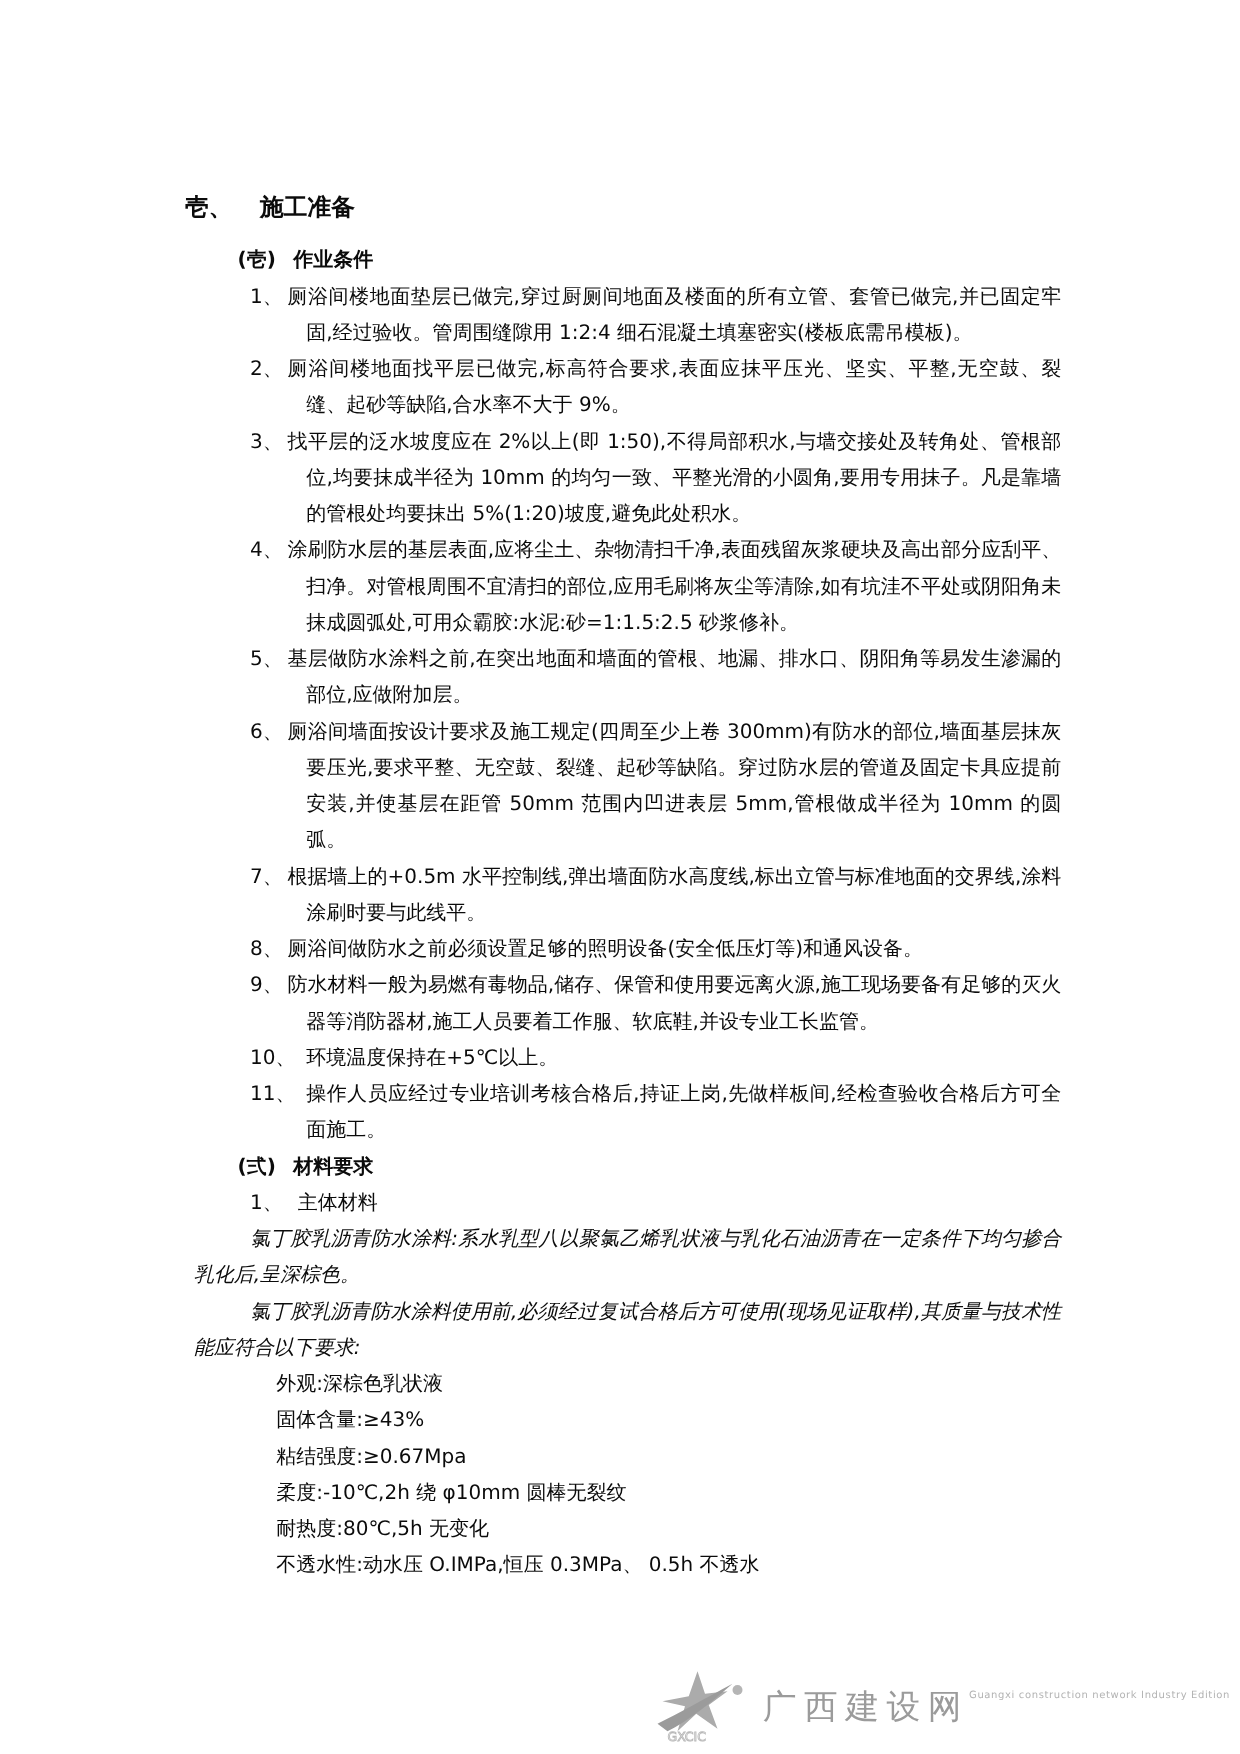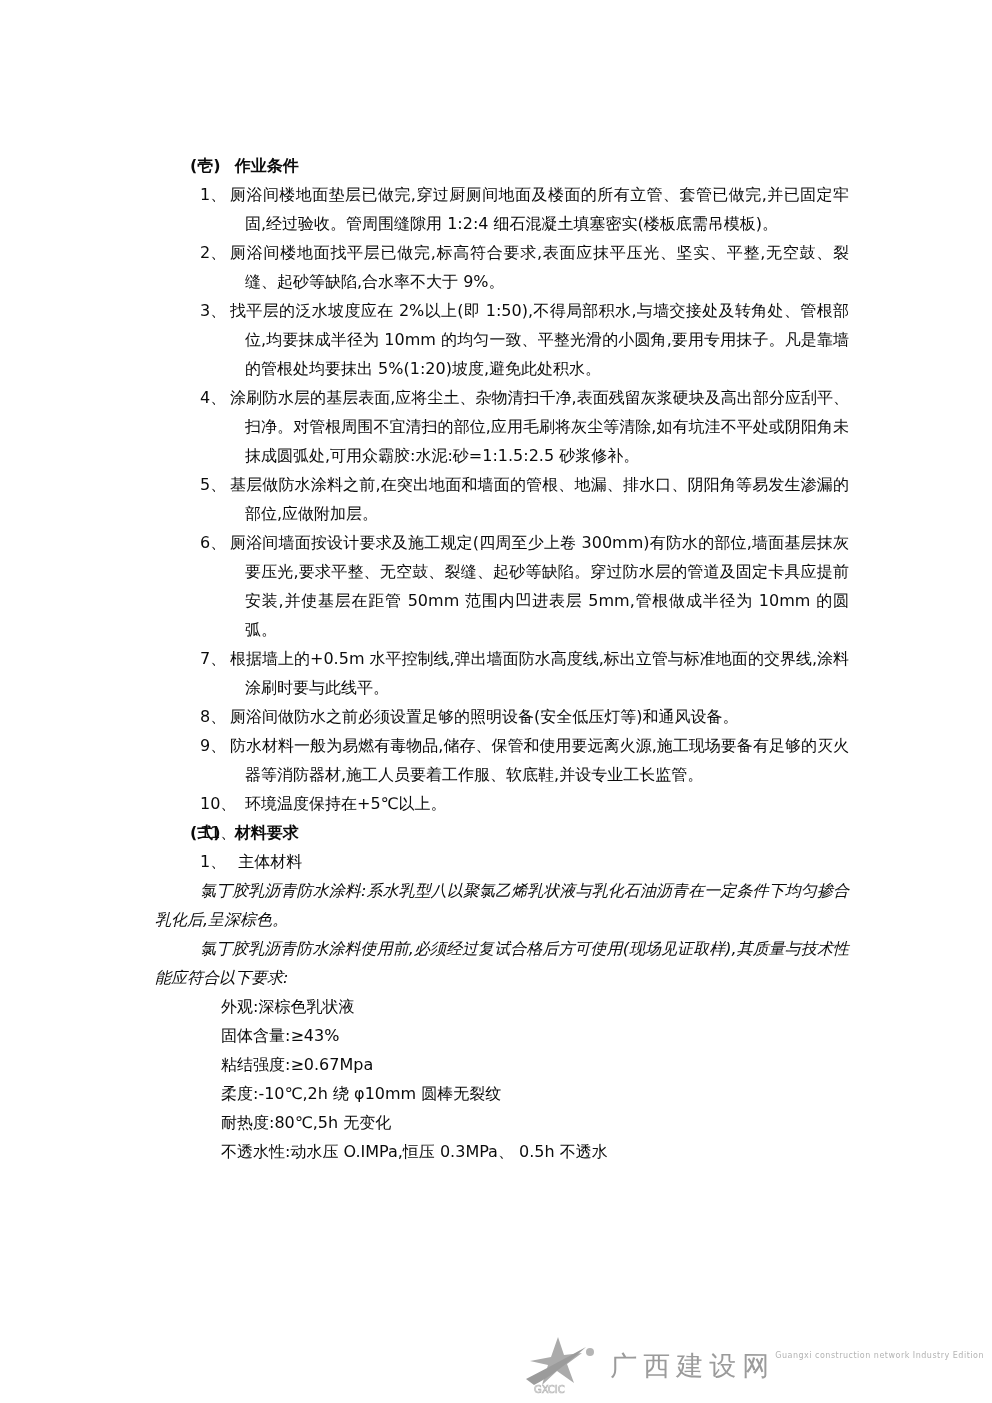--- a/index.html
+++ b/index.html
@@ -86,20 +86,23 @@
     letter-spacing: 0.5px;
     white-space: nowrap;
   }
 </style>
 </head>
 <body>
 
 <div class="page">
   <div class="content">
 
+    <div class="doc-title">
+      <span class="t-num">壱、</span><span class="t-text">施工准备</span>
+    </div>
 
     <div class="section-heading">
       <span>(壱)</span><span class="h-text">作业条件</span>
     </div>
 
     <div class="num-item">
       <span class="num">1、</span>
       <span class="txt">厕浴间楼地面垫层已做完,穿过厨厕间地面及楼面的所有立管、套管已做完,并已固定牢固,经过验收。管周围缝隙用 1:2:4 细石混凝土填塞密实(楼板底需吊模板)。</span>
     </div>
     <div class="num-item">
@@ -133,20 +136,21 @@
     <div class="num-item">
       <span class="num">9、</span>
       <span class="txt">防水材料一般为易燃有毒物品,储存、保管和使用要远离火源,施工现场要备有足够的灭火器等消防器材,施工人员要着工作服、软底鞋,并设专业工长监管。</span>
     </div>
     <div class="num-item two-digit">
       <span class="num">10、</span>
       <span class="txt">环境温度保持在+5℃以上。</span>
     </div>
     <div class="num-item two-digit">
       <span class="num">11、</span>
+      <span class="txt">操作人员应经过专业培训考核合格后,持证上岗,先做样板间,经检查验收合格后方可全面施工。</span>
     </div>
 
     <div class="section-heading">
       <span>(弍)</span><span class="h-text">材料要求</span>
     </div>
 
     <div class="sub-item">
       <span class="num">1、</span><span>主体材料</span>
     </div>
 

